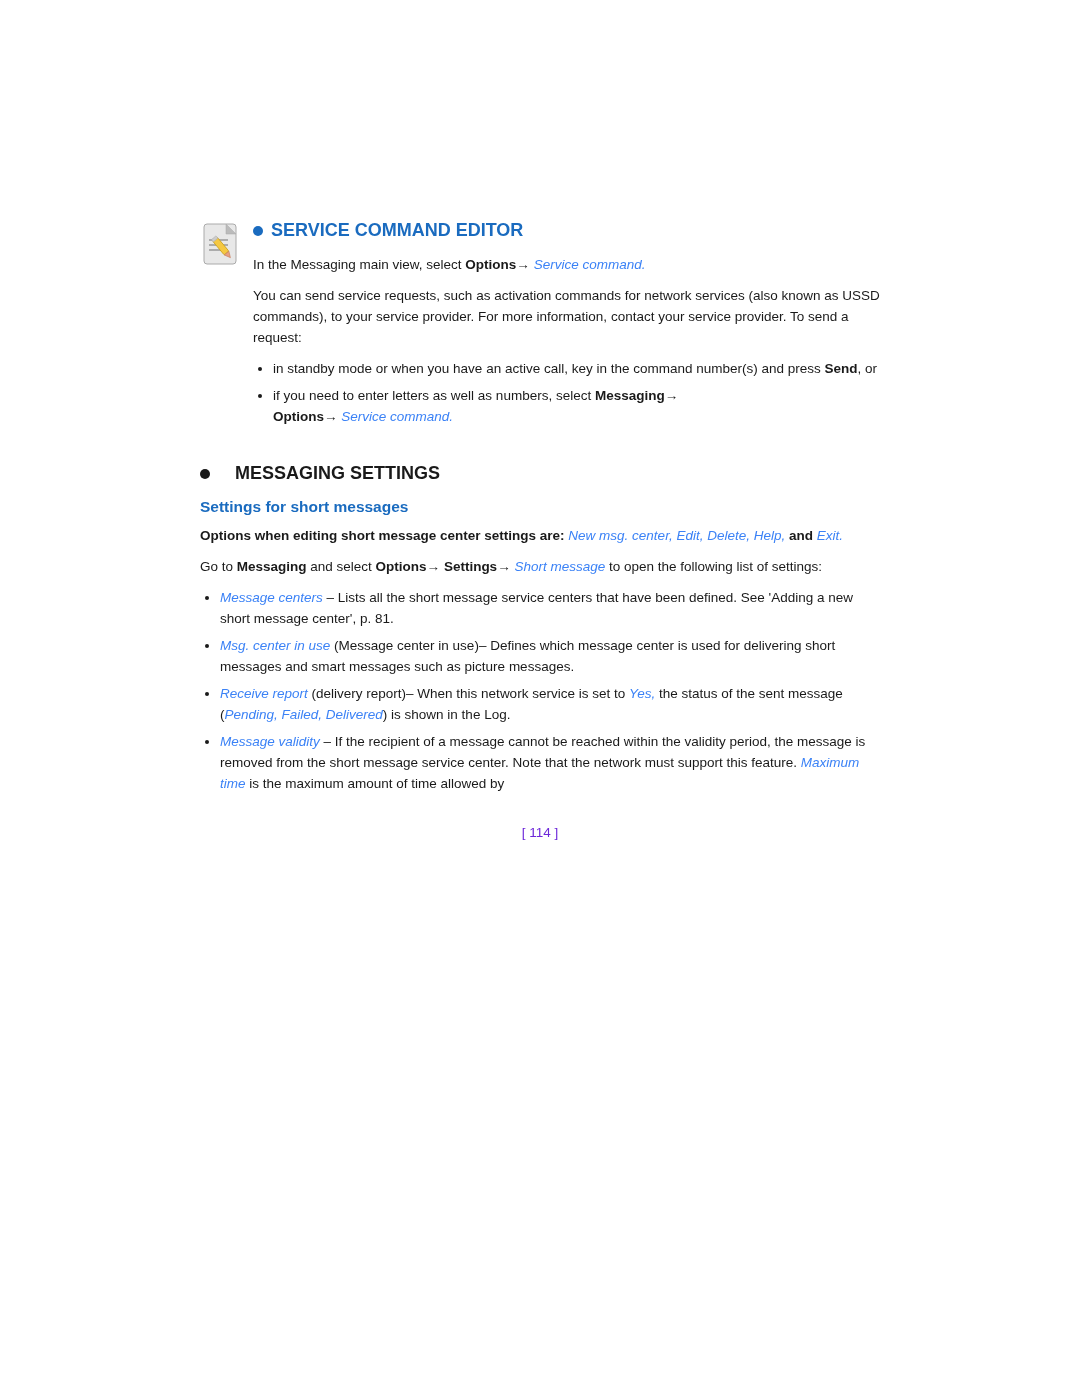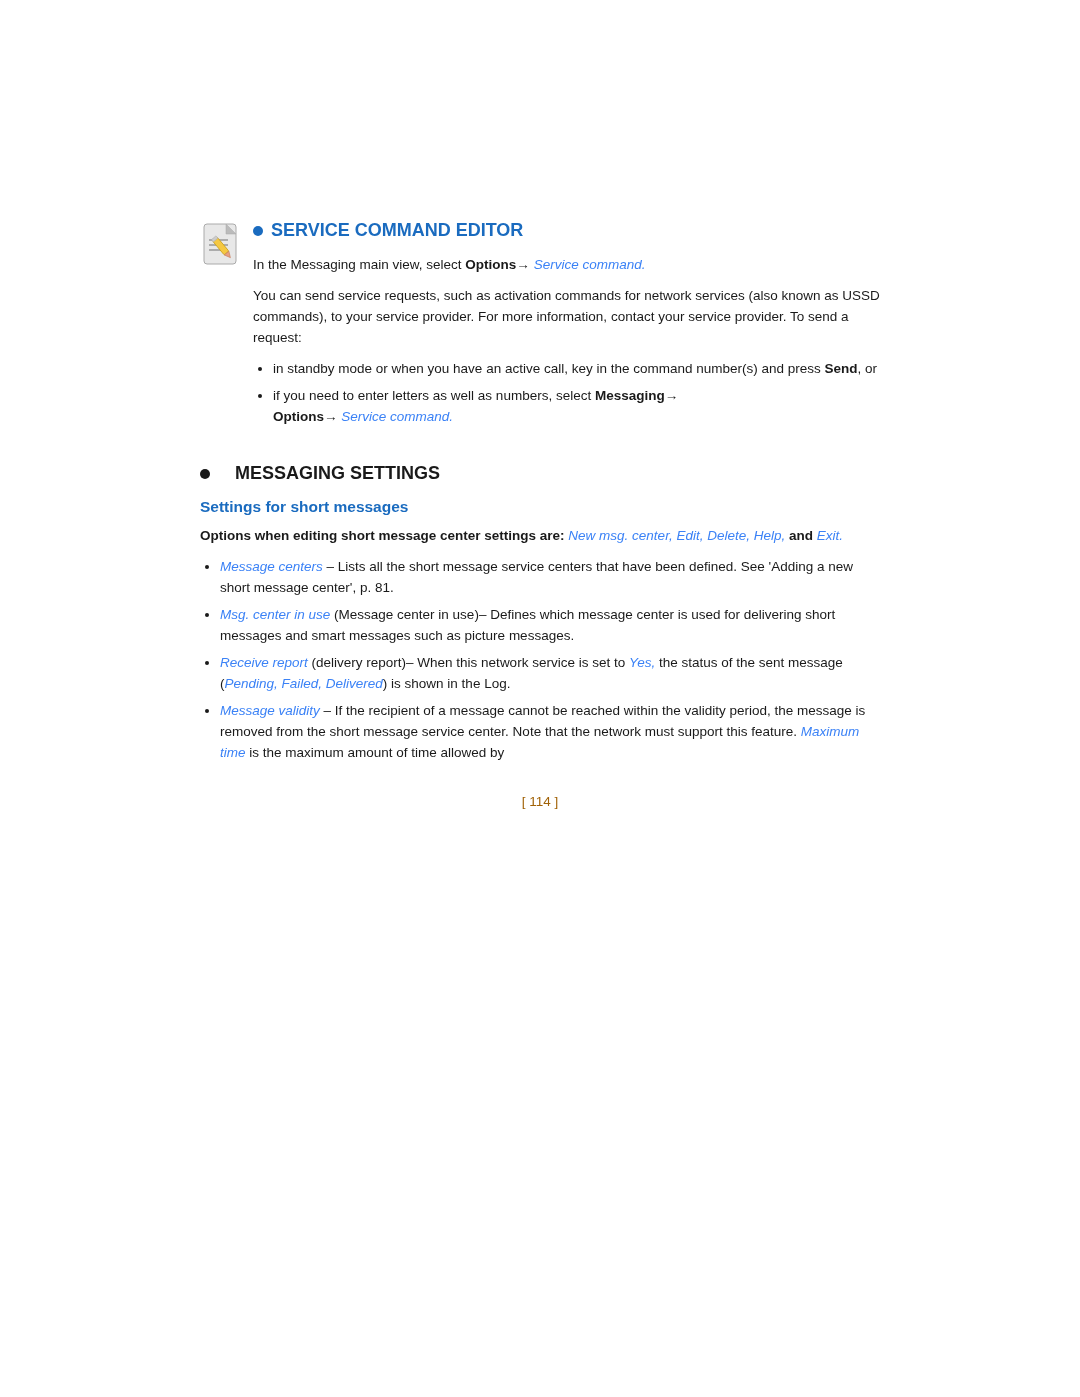--- a/index.html
+++ b/index.html
@@ -119,21 +119,21 @@
     .subsection-title {
       font-size: 15.5px;
       font-weight: bold;
       color: #1a6bbf;
       margin-bottom: 10px;
     }
 
     .page-number {
       text-align: center;
       font-size: 13.5px;
-      color: #a16207;
+      color: #6d28d9;
       margin-top: 30px;
     }
   </style>
 </head>
 <body>
 
 <div class="page">
 
   <div class="section-service">
 
@@ -189,20 +189,23 @@
     </div>
 
 
     <div>
       <div class="subsection-title">Settings for short messages</div>
 
       <p class="body-text">
         <span class="bold-text">Options when editing short message center settings are: </span><span class="italic-blue">New msg. center, Edit, Delete, Help,</span><span class="bold-text"> and </span><span class="italic-blue">Exit.</span>
       </p>
 
+      <p class="body-text">
+        <span>Go to </span><span class="bold-text">Messaging</span><span> and select </span><span class="bold-text">Options</span><span>→ </span><span class="bold-text">Settings</span><span>→ </span><span class="italic-blue">Short message</span><span> to open the following list of settings:</span>
+      </p>
 
       <ul class="bullet-list">
 
         <li>
           <span class="italic-blue">Message centers</span><span> – Lists all the short message service centers that have been defined. See 'Adding a new short message center', p. 81.</span>
         </li>
 
         <li>
           <span class="italic-blue">Msg. center in use</span><span> (Message center in use)– Defines which message center is used for delivering short messages and smart messages such as picture messages.</span>
         </li>

